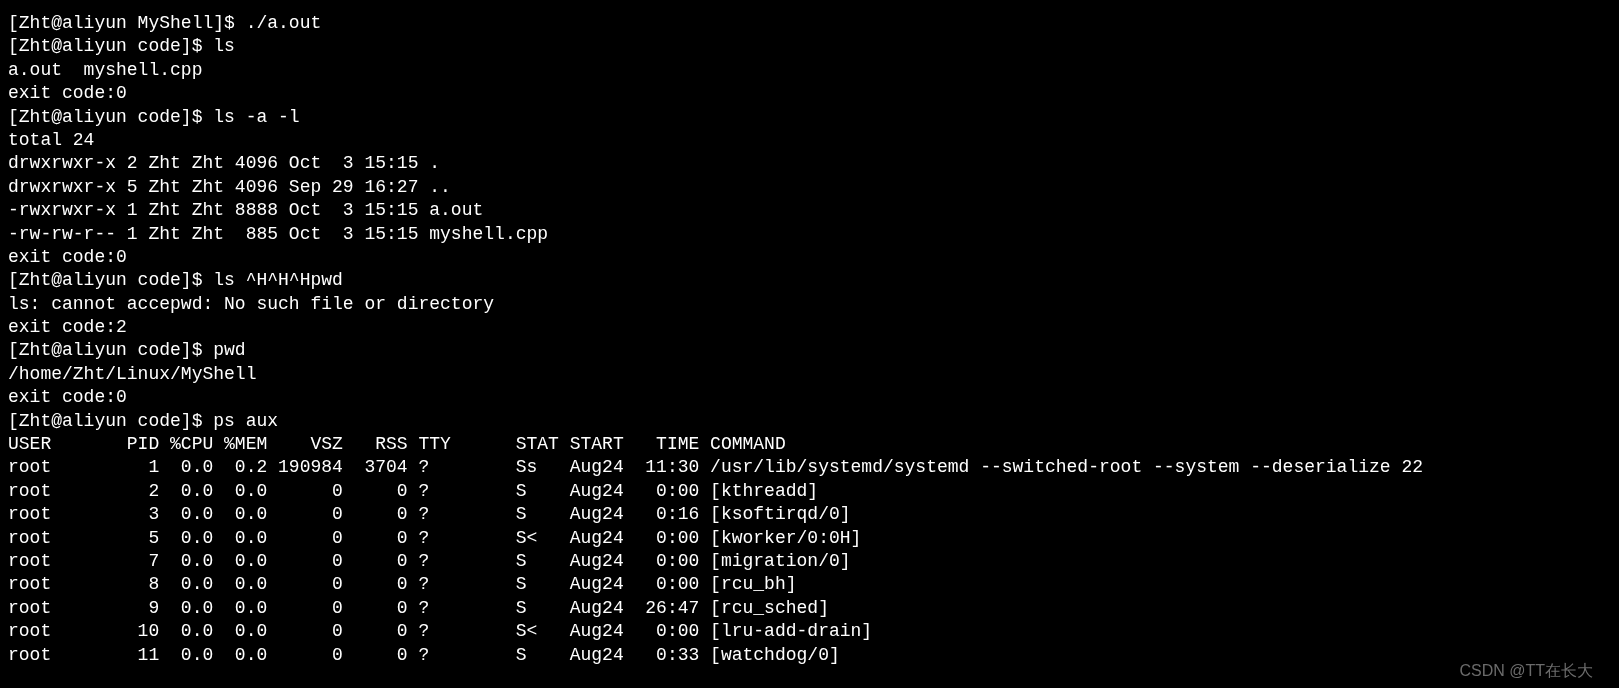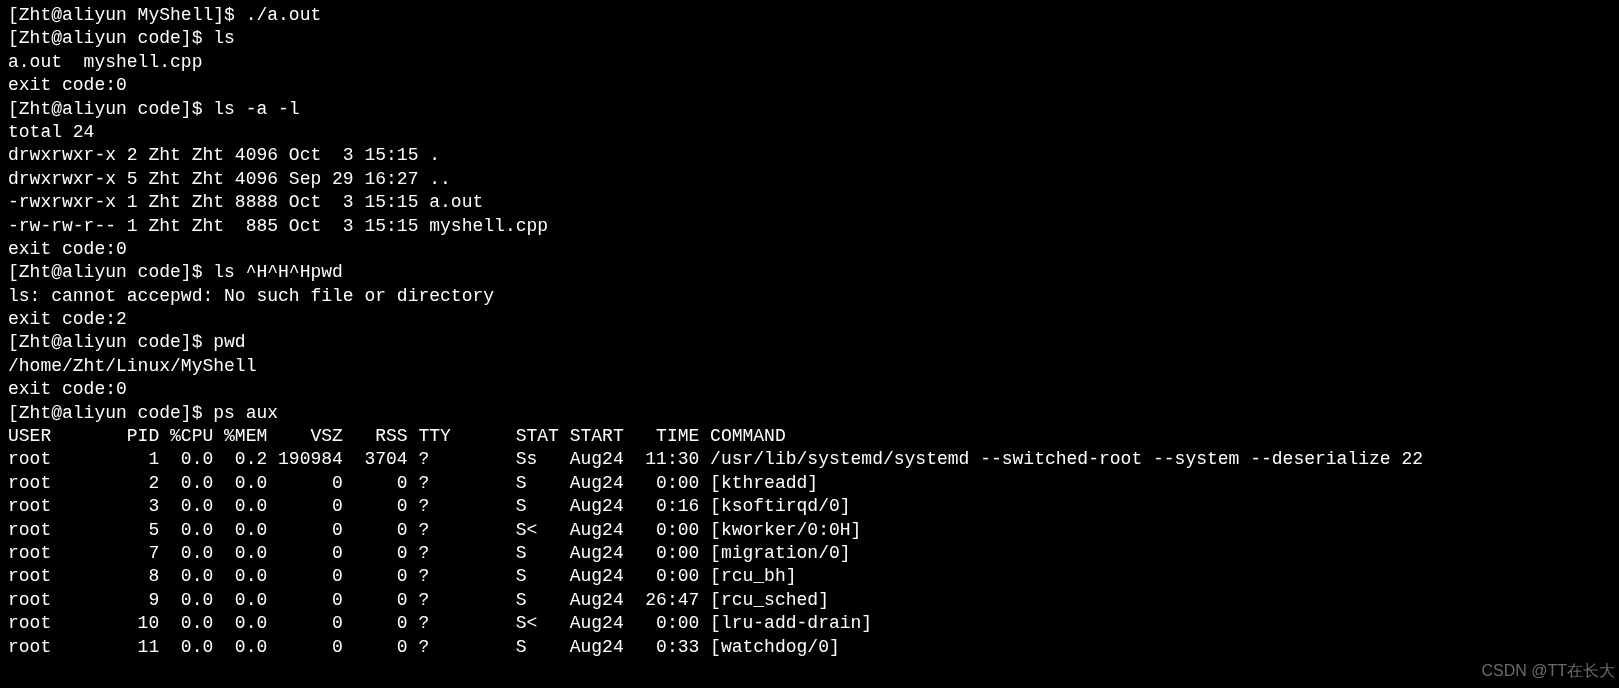--- a/index.html
+++ b/index.html
@@ -8,27 +8,27 @@
     background: #000;
     color: #fff;
     font-family: "Consolas", "Menlo", "Courier New", monospace;
     font-size: 18px;
     line-height: 1.3;
     width: 1619px;
     height: 688px;
     overflow: hidden;
   }
   .terminal {
-    padding: 4px 8px;
+    padding: 12px 8px;
     white-space: pre;
   }
   .line { display: block; }
   .watermark {
     position: absolute;
-    right: 4px;
+    right: 26px;
     bottom: 6px;
     color: #999;
     font-size: 16px;
     font-family: sans-serif;
     opacity: 0.7;
     margin-top: 40px;
   }
 </style>
 </head>
 <body>

